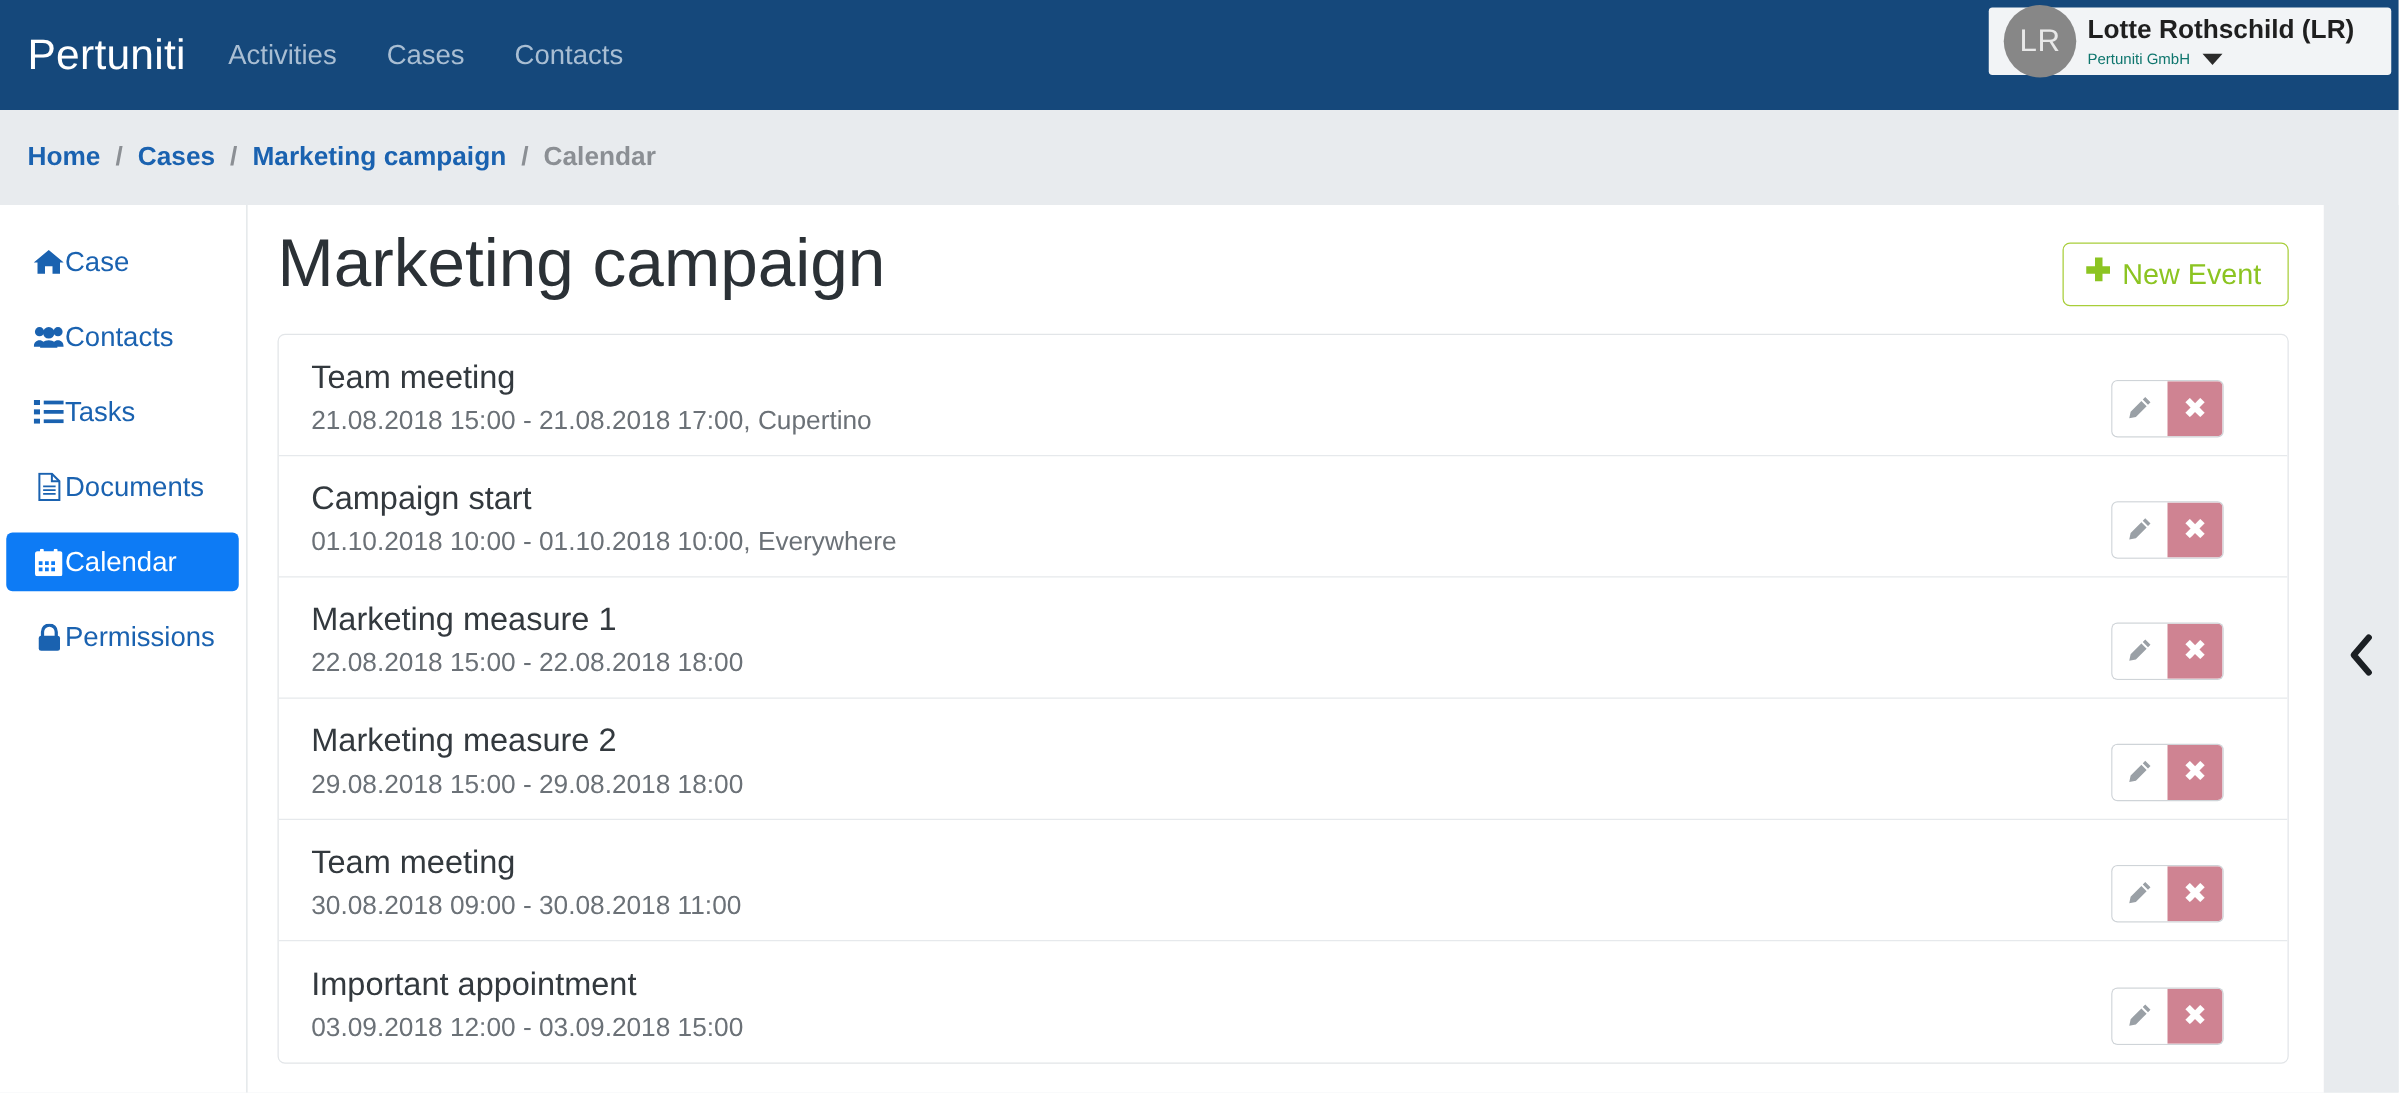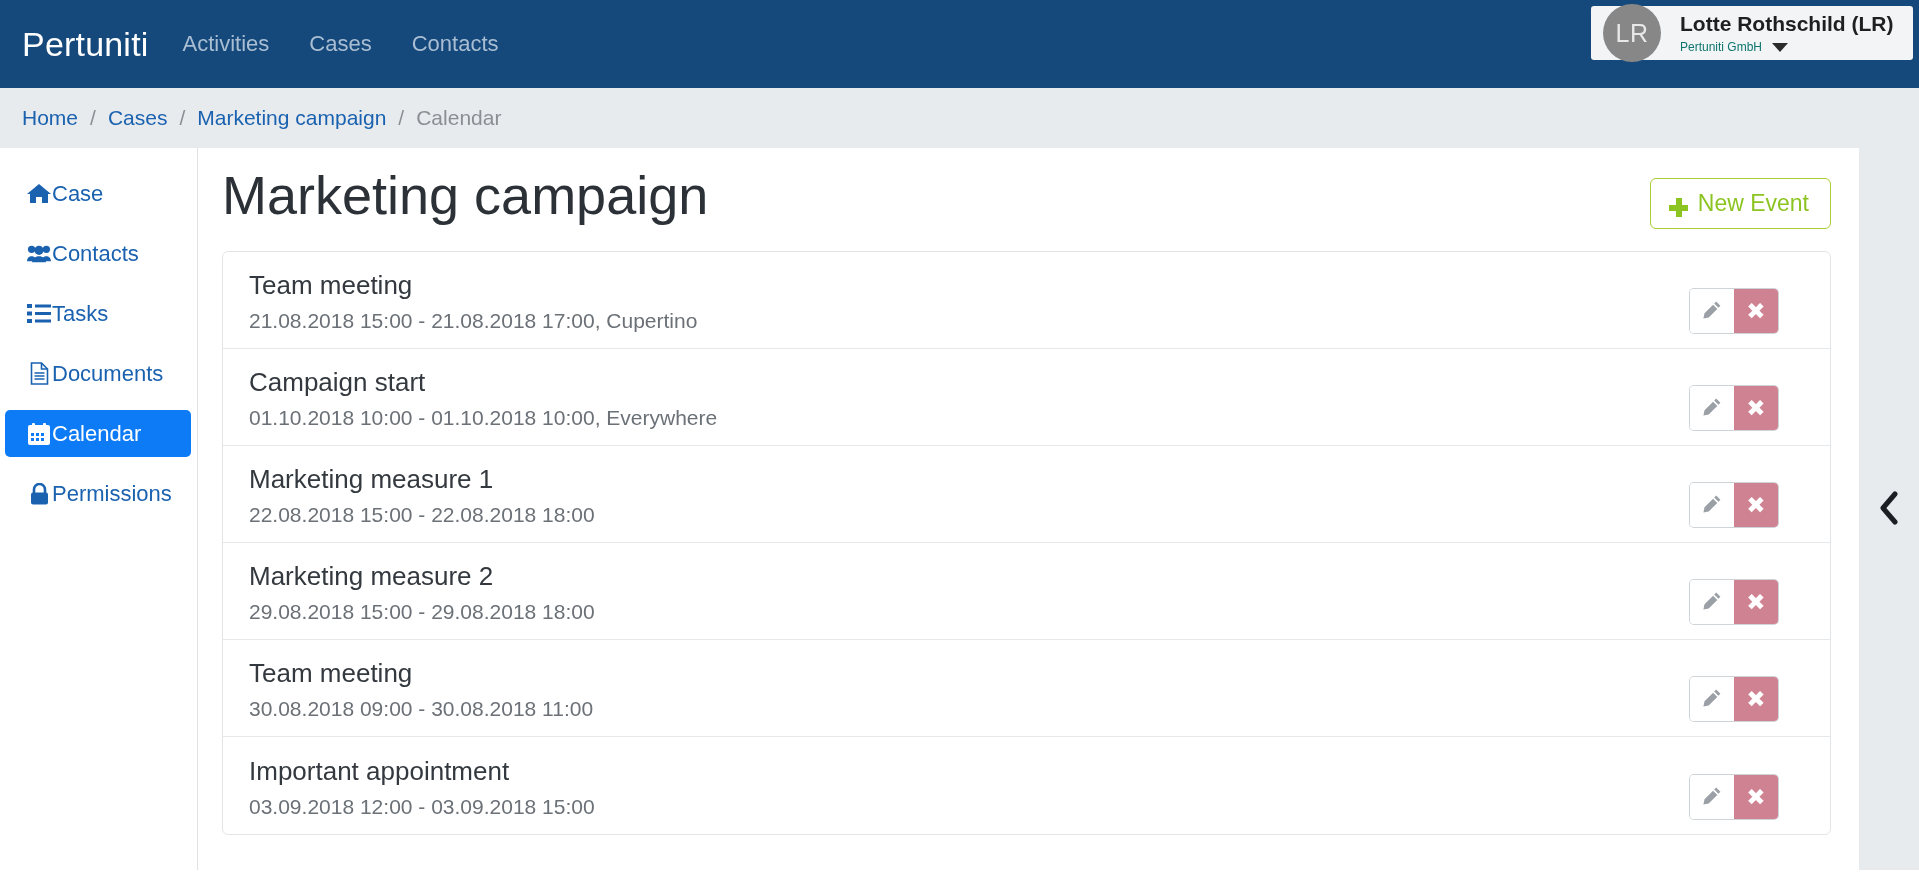--- a/index.html
+++ b/index.html
@@ -52,44 +52,45 @@
   .avatar {
     width: 58px; height: 58px;
     border-radius: 50%;
     background: #878787;
     color: #e8e8e8;
     display: flex; align-items: center; justify-content: center;
     font-size: 25px;
     letter-spacing: .5px;
     flex: none;
   }
-  .user-text { margin-left: 19px; line-height: 1.25; }
+  .user-text { margin-left: 9px; line-height: 1.25; }
   .user-name {
     font-size: 21px;
     font-weight: bold;
     color: #1f1f1f;
     white-space: nowrap;
   }
   .user-org-row { display: flex; align-items: center; gap: 10px; margin-top: 2px; }
   .user-org { font-size: 12px; color: #0f766e; white-space: nowrap; }
   .caret {
     width: 0; height: 0;
     border-left: 8px solid transparent;
     border-right: 8px solid transparent;
     border-top: 9px solid #2b2b2b;
   }
 
   
   .breadcrumb-bar {
-    height: 60px;
+    height: 76px;
     background: #e8ebee;
     display: flex;
     align-items: center;
     padding-left: 22px;
     gap: 0;
+    font-weight: bold;
   }
   .crumb {
     font-size: 21px;
     color: #1a62b0;
     text-decoration: none;
     white-space: nowrap;
   }
   .crumb.current { color: #8b8f94; }
   .crumb-sep { font-size: 21px; color: #8b8f94; padding: 0 12px; }
 
@@ -151,21 +152,21 @@
   .new-event-btn {
     margin-top: 14px;
     background: #ffffff;
     border: 1px solid #a8ce3a;
     border-radius: 6px;
     color: #8cc422;
     font-size: 23px;
     font-family: inherit;
     padding: 11px 21px 11px 18px;
     display: flex;
-    align-items: flex-end;
+    align-items: flex-start;
     gap: 10px;
     cursor: pointer;
     white-space: nowrap;
   }
   .plus-icon {
     position: relative;
     width: 19px; height: 19px;
     flex: none;
   }
   .plus-icon::before, .plus-icon::after {

